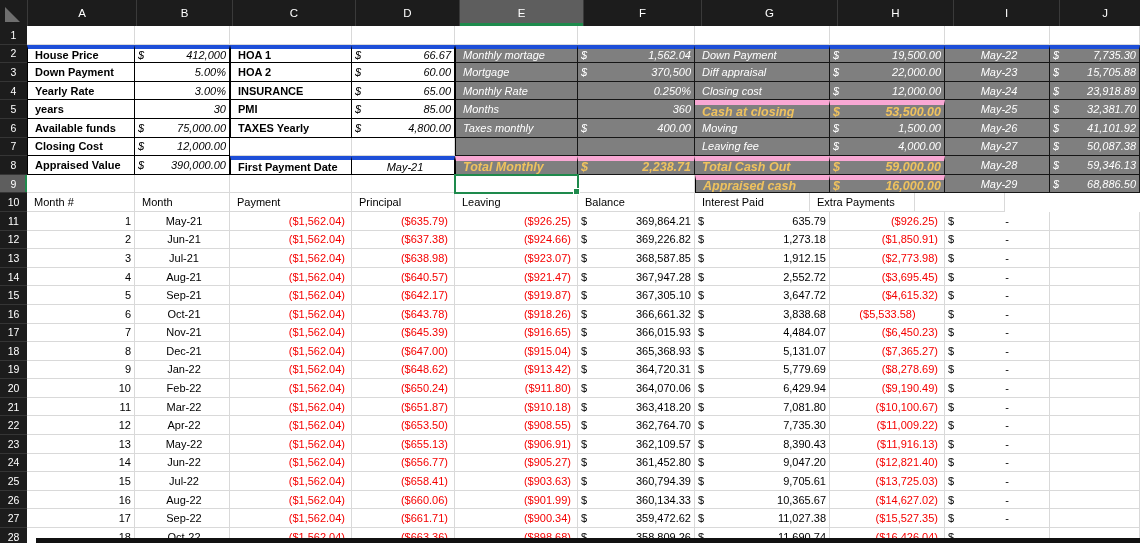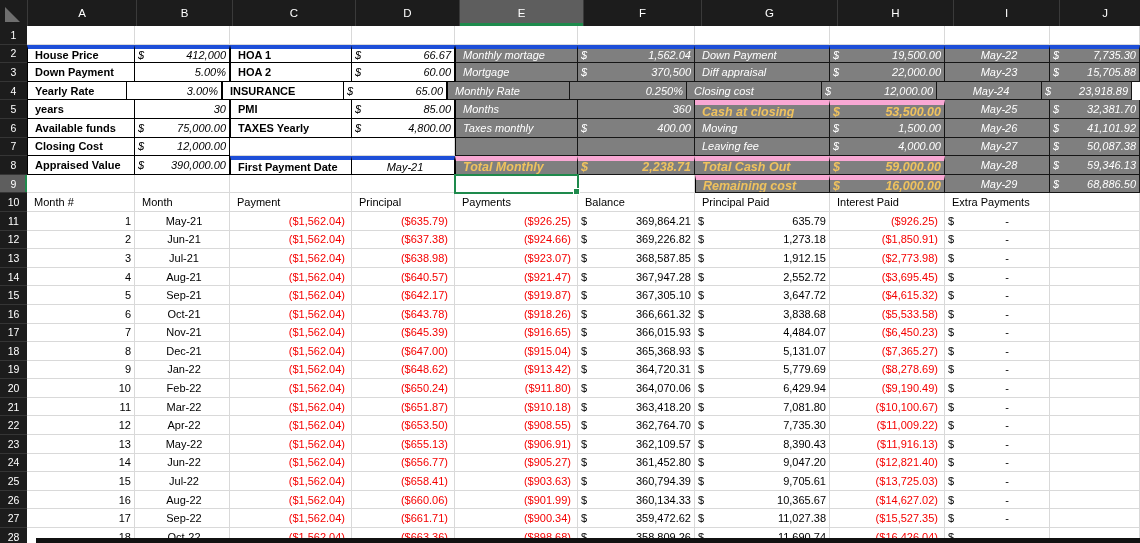--- a/index.html
+++ b/index.html
@@ -145,21 +145,21 @@
         <div class="c gray center" style="width: 105px;">
           <span class="val ">May-23</span>
         </div>
         <div class="c gray acct" style="width: 90px;">
           <span class="curr">$</span>
           <span class="val ">15,705.88</span>
         </div>
       </div>
       <div class="row">
         <div class="rn">4</div>
-        <div class="c bold blk blk-l" style="width: 100px;">
+        <div class="c bold blk blk-l" style="width: 108px;">
           <span class="val ">Yearly Rate</span>
         </div>
         <div class="c it blk right" style="width: 95px;">
           <span class="val ">3.00%</span>
         </div>
         <div class="c bold blk blk-l" style="width: 122px;">
           <span class="val ">INSURANCE</span>
         </div>
         <div class="c it blk acct" style="width: 103px;">
           <span class="curr">$</span>
@@ -327,21 +327,21 @@
       </div>
       <div class="row">
         <div class="rn sel">9</div>
         <div class="c" style="width: 108px;"></div>
         <div class="c" style="width: 95px;"></div>
         <div class="c" style="width: 122px;"></div>
         <div class="c" style="width: 103px;"></div>
         <div class="c" style="width: 123px;"></div>
         <div class="c" style="width: 117px;"></div>
         <div class="c gray gold thick-t blk-l" style="width: 135px;">
-          <span class="val ">Remaining cost</span>
+          <span class="val ">Appraised cash</span>
         </div>
         <div class="c gray acct gold thick-t" style="width: 115px;">
           <span class="curr">$</span>
           <span class="val ">16,000.00</span>
         </div>
         <div class="c gray center" style="width: 105px;">
           <span class="val ">May-29</span>
         </div>
         <div class="c gray acct" style="width: 90px;">
           <span class="curr">$</span>
@@ -356,28 +356,25 @@
         <div class="c" style="width: 95px;">
           <span class="val ">Month</span>
         </div>
         <div class="c" style="width: 122px;">
           <span class="val ">Payment</span>
         </div>
         <div class="c" style="width: 103px;">
           <span class="val ">Principal</span>
         </div>
         <div class="c" style="width: 123px;">
-          <span class="val ">Payments</span>
+          <span class="val ">Leaving</span>
         </div>
         <div class="c" style="width: 117px;">
           <span class="val ">Balance</span>
         </div>
-        <div class="c" style="width: 135px;">
-          <span class="val ">Principal Paid</span>
-        </div>
         <div class="c" style="width: 115px;">
           <span class="val ">Interest Paid</span>
         </div>
         <div class="c" style="width: 105px;">
           <span class="val ">Extra Payments</span>
         </div>
         <div class="c" style="width: 90px;"></div>
       </div>
       <div class="row">
         <div class="rn">11</div>
@@ -567,21 +564,21 @@
           <span class="val ">($918.26)</span>
         </div>
         <div class="c acct" style="width: 117px;">
           <span class="curr">$</span>
           <span class="val ">366,661.32</span>
         </div>
         <div class="c acct" style="width: 135px;">
           <span class="curr">$</span>
           <span class="val ">3,838.68</span>
         </div>
-        <div class="c red" style="width: 115px;">
+        <div class="c red" style="width: 115px; justify-content: center;">
           <span class="val ">($5,533.58)</span>
         </div>
         <div class="c acct dashpad" style="width: 105px;">
           <span class="curr">$</span>
           <span class="val ">-</span>
         </div>
         <div class="c" style="width: 90px;"></div>
       </div>
       <div class="row">
         <div class="rn">17</div>

